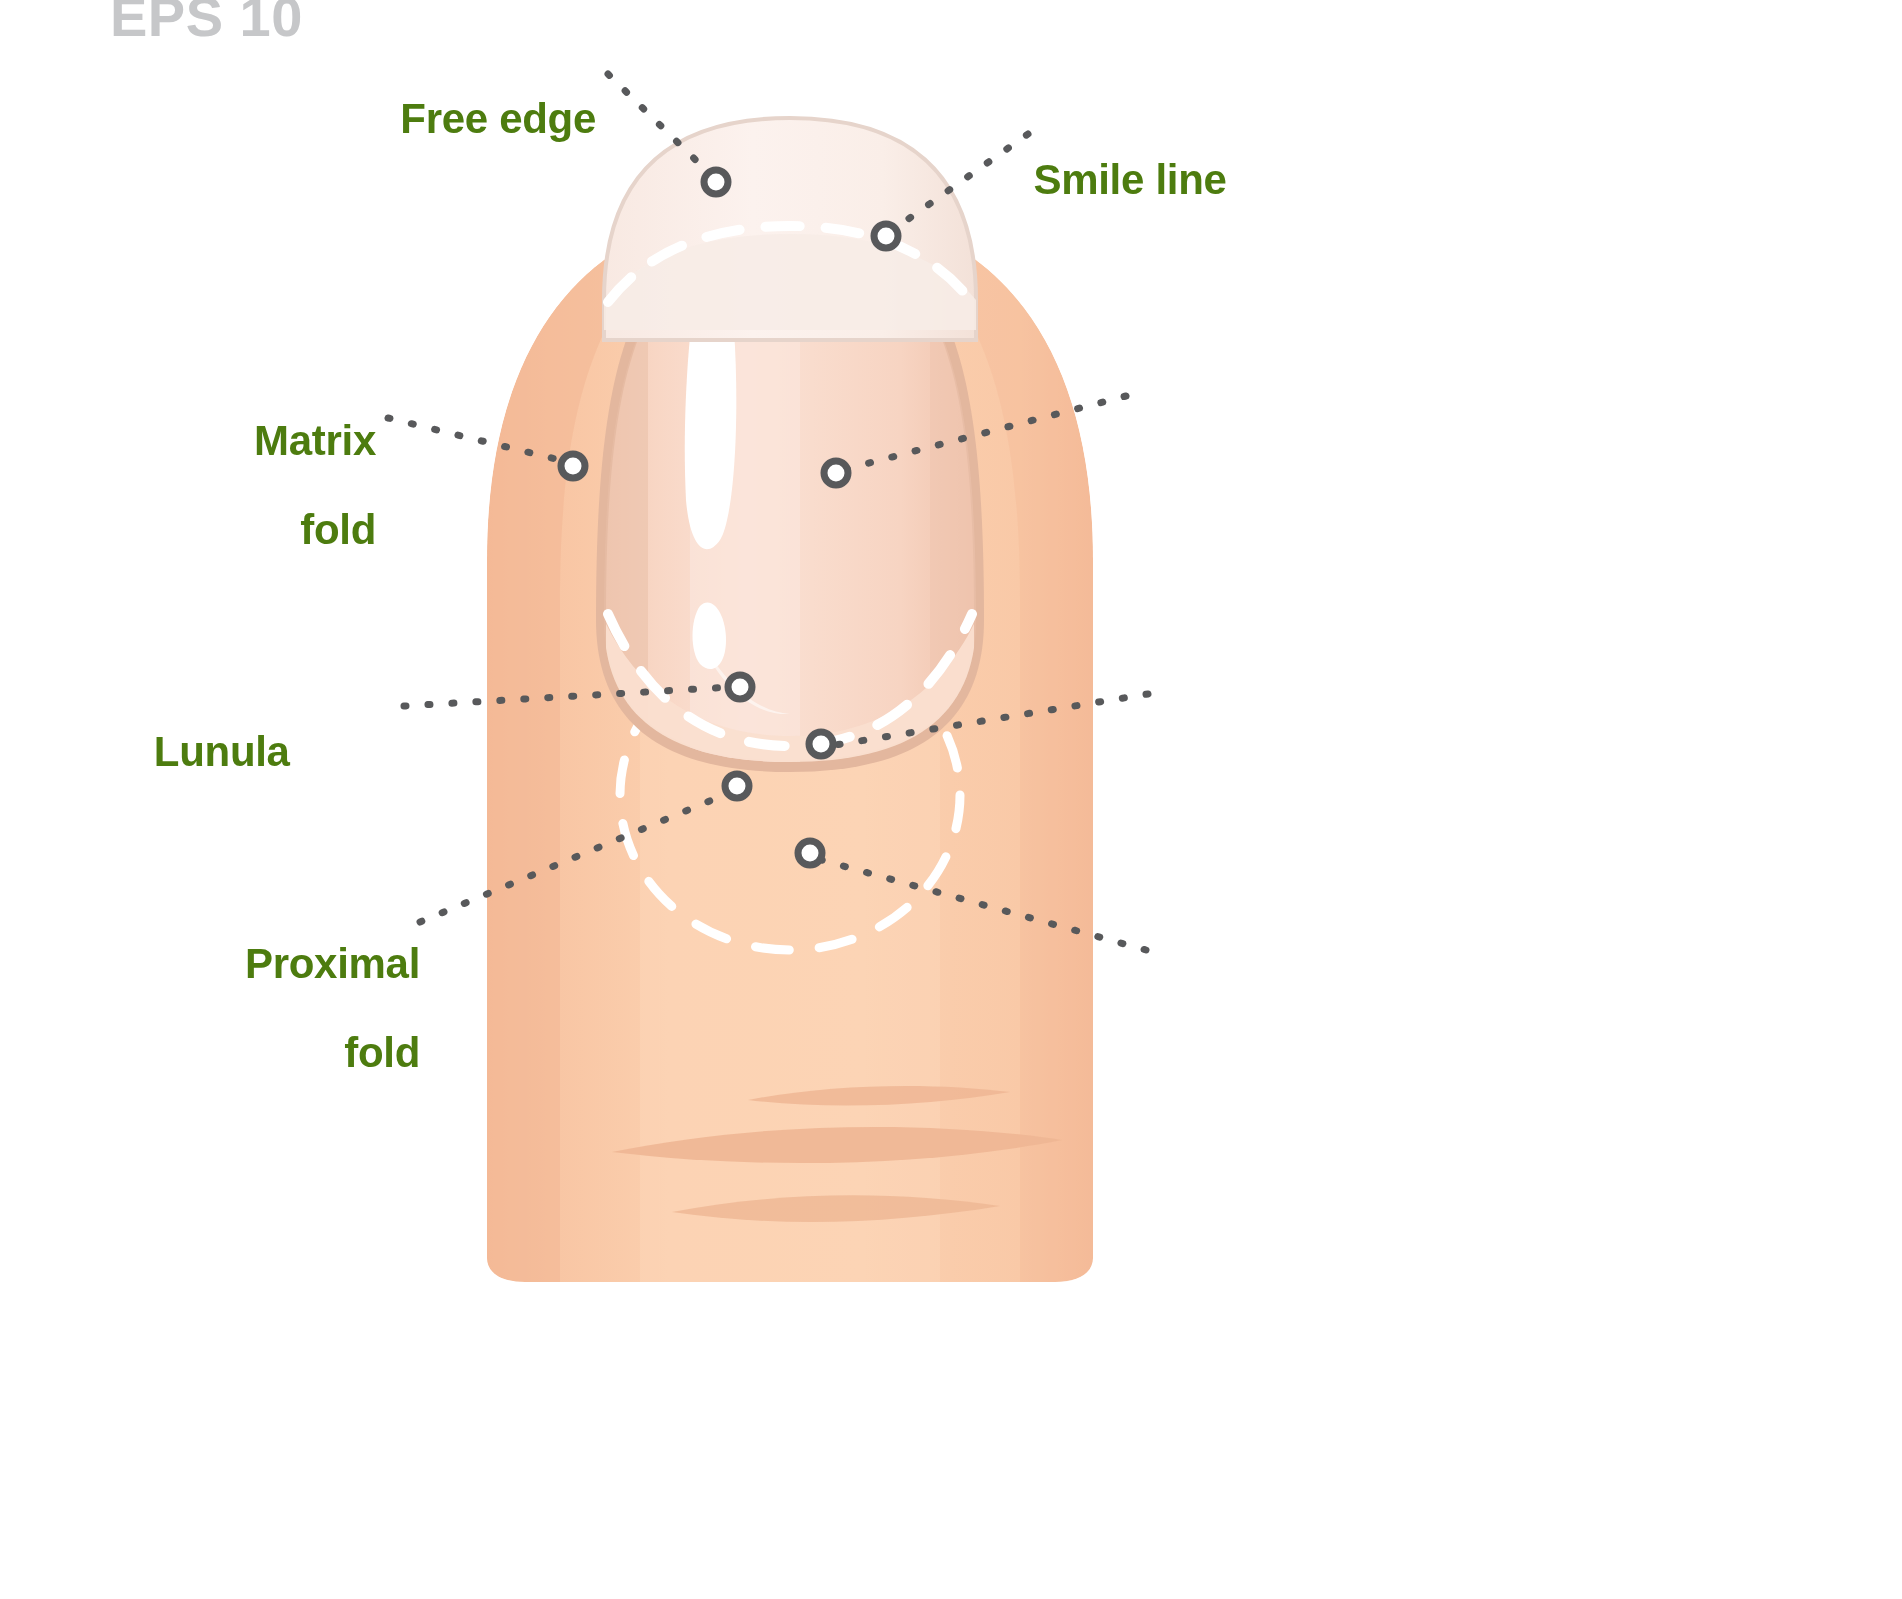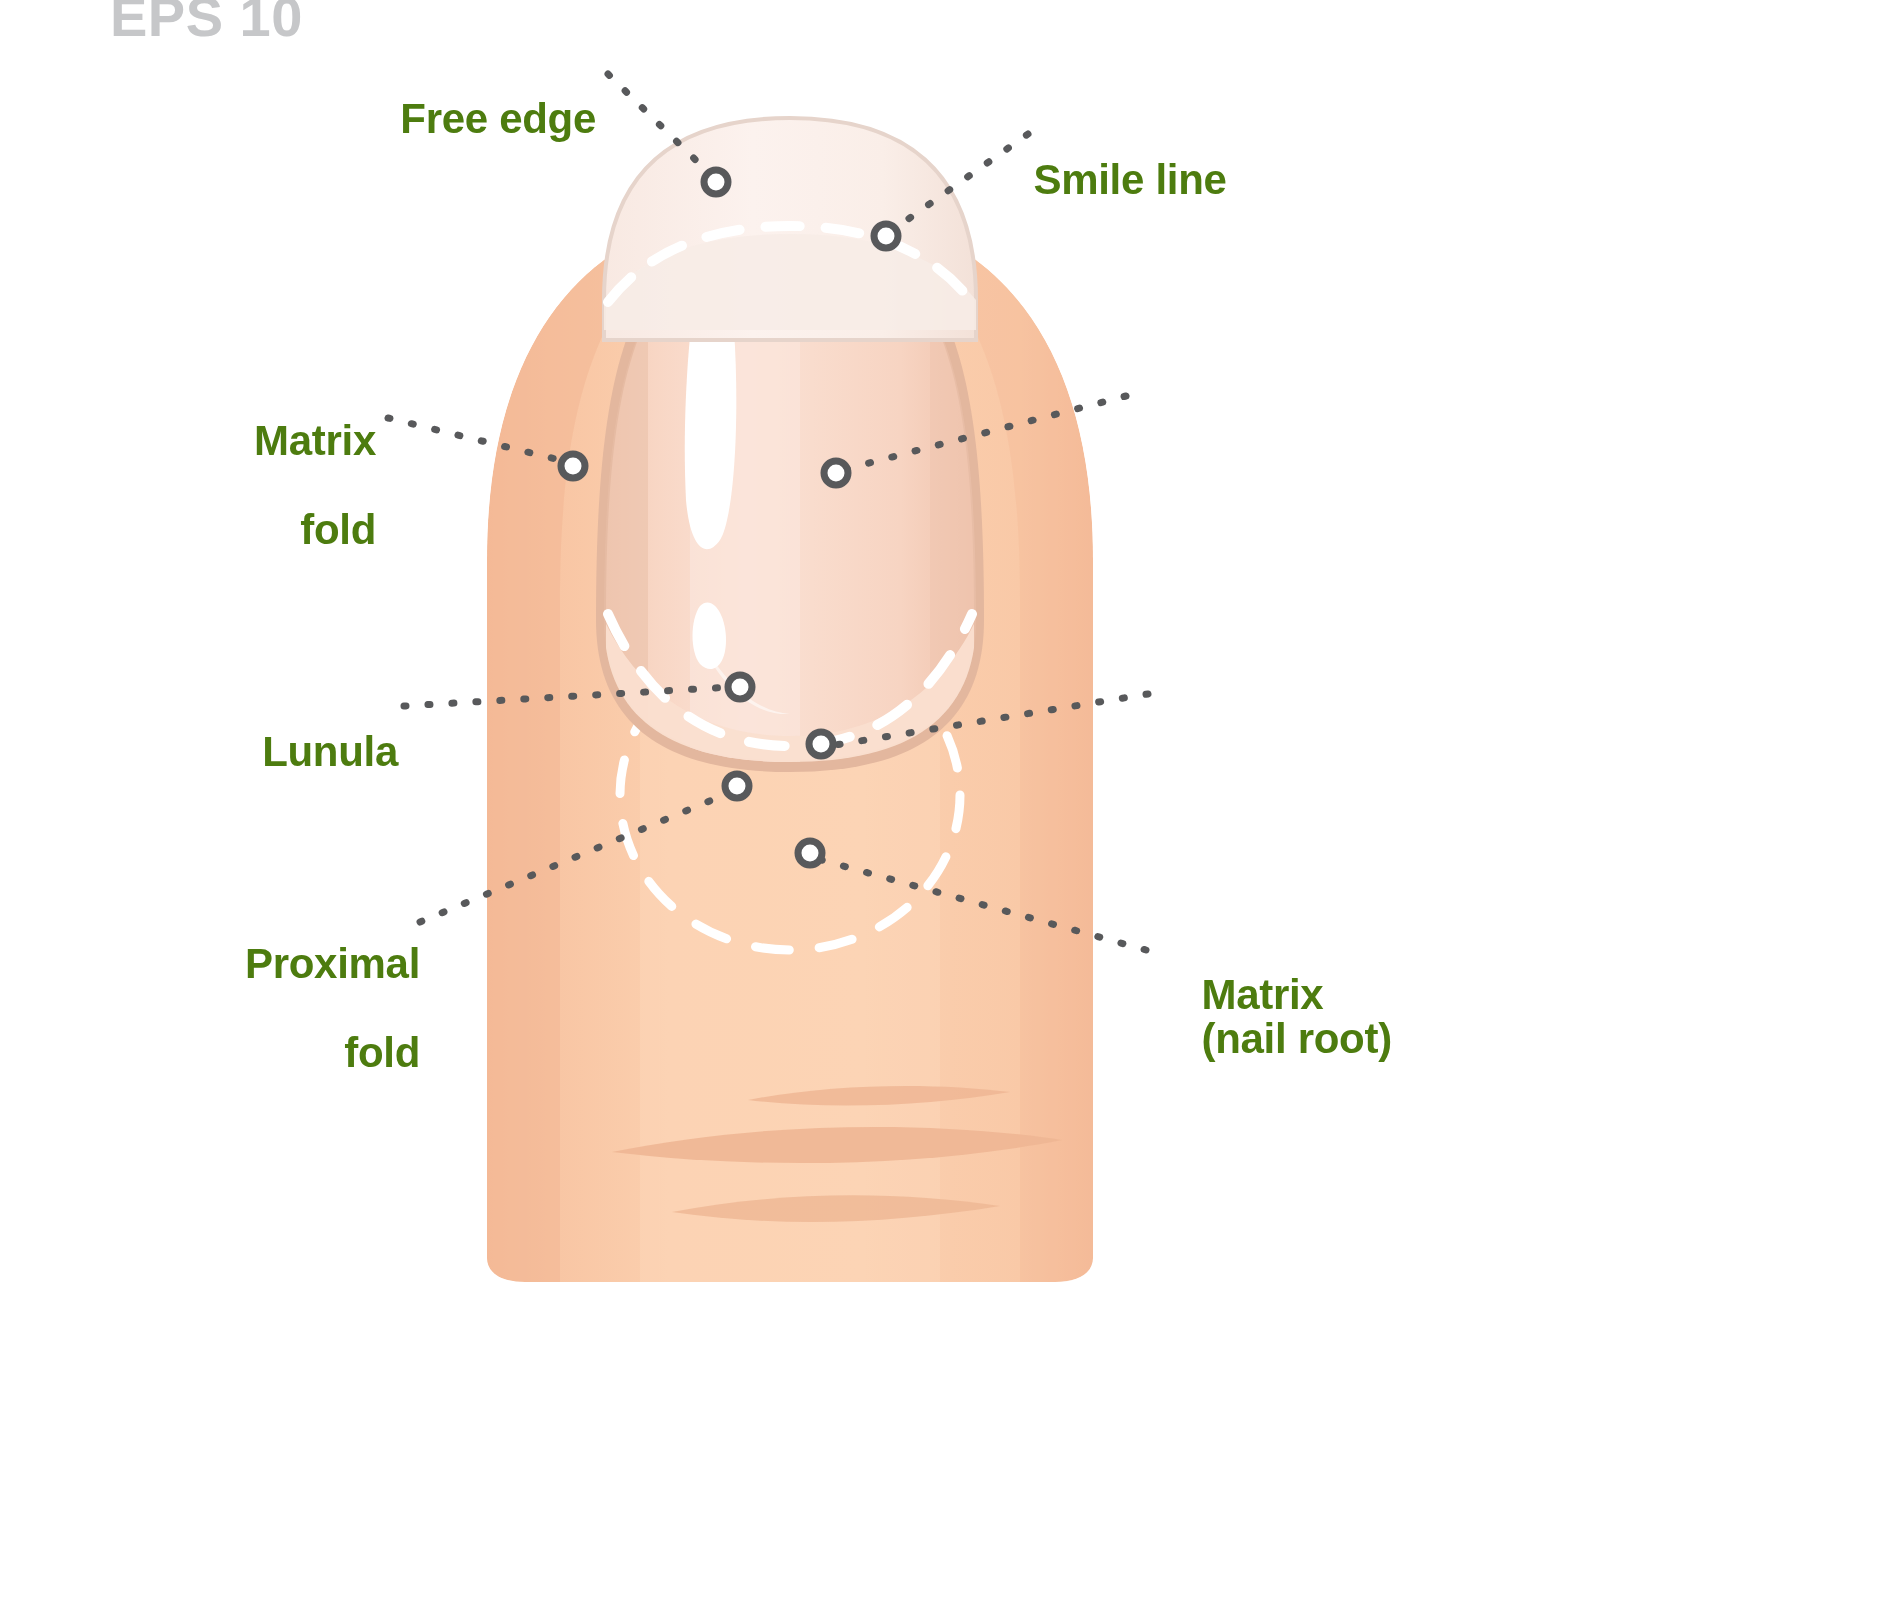--- a/index.html
+++ b/index.html
@@ -244,28 +244,24 @@
   <div class="label align-left" style="left:988px; top:113px;">
     <span>Smile line</span>
   </div>
 
   <div class="label align-right" style="left:0px; top:374px; width:376px;">
     <span>Matrix</span><br>
     <span>fold</span>
   </div>
 
 
-  <div class="label align-right" style="left:0px; top:685px; width:398px;">
+  <div class="label align-right" style="left:0px; top:685px; width:398px;text-align:center;">
     <span>Lunula</span>
   </div>
 
 
   <div class="label align-right" style="left:10px; top:897px; width:410px;">
     <span>Proximal</span><br>
     <span>fold</span>
   </div>
 
-  <div class="label align-left" style="left:1156px; top:928px;">
-    <span>Matrix</span>
-    <span class="sub">(nail root)</span>
-  </div>
 
 </div>
 
 </body></html>

